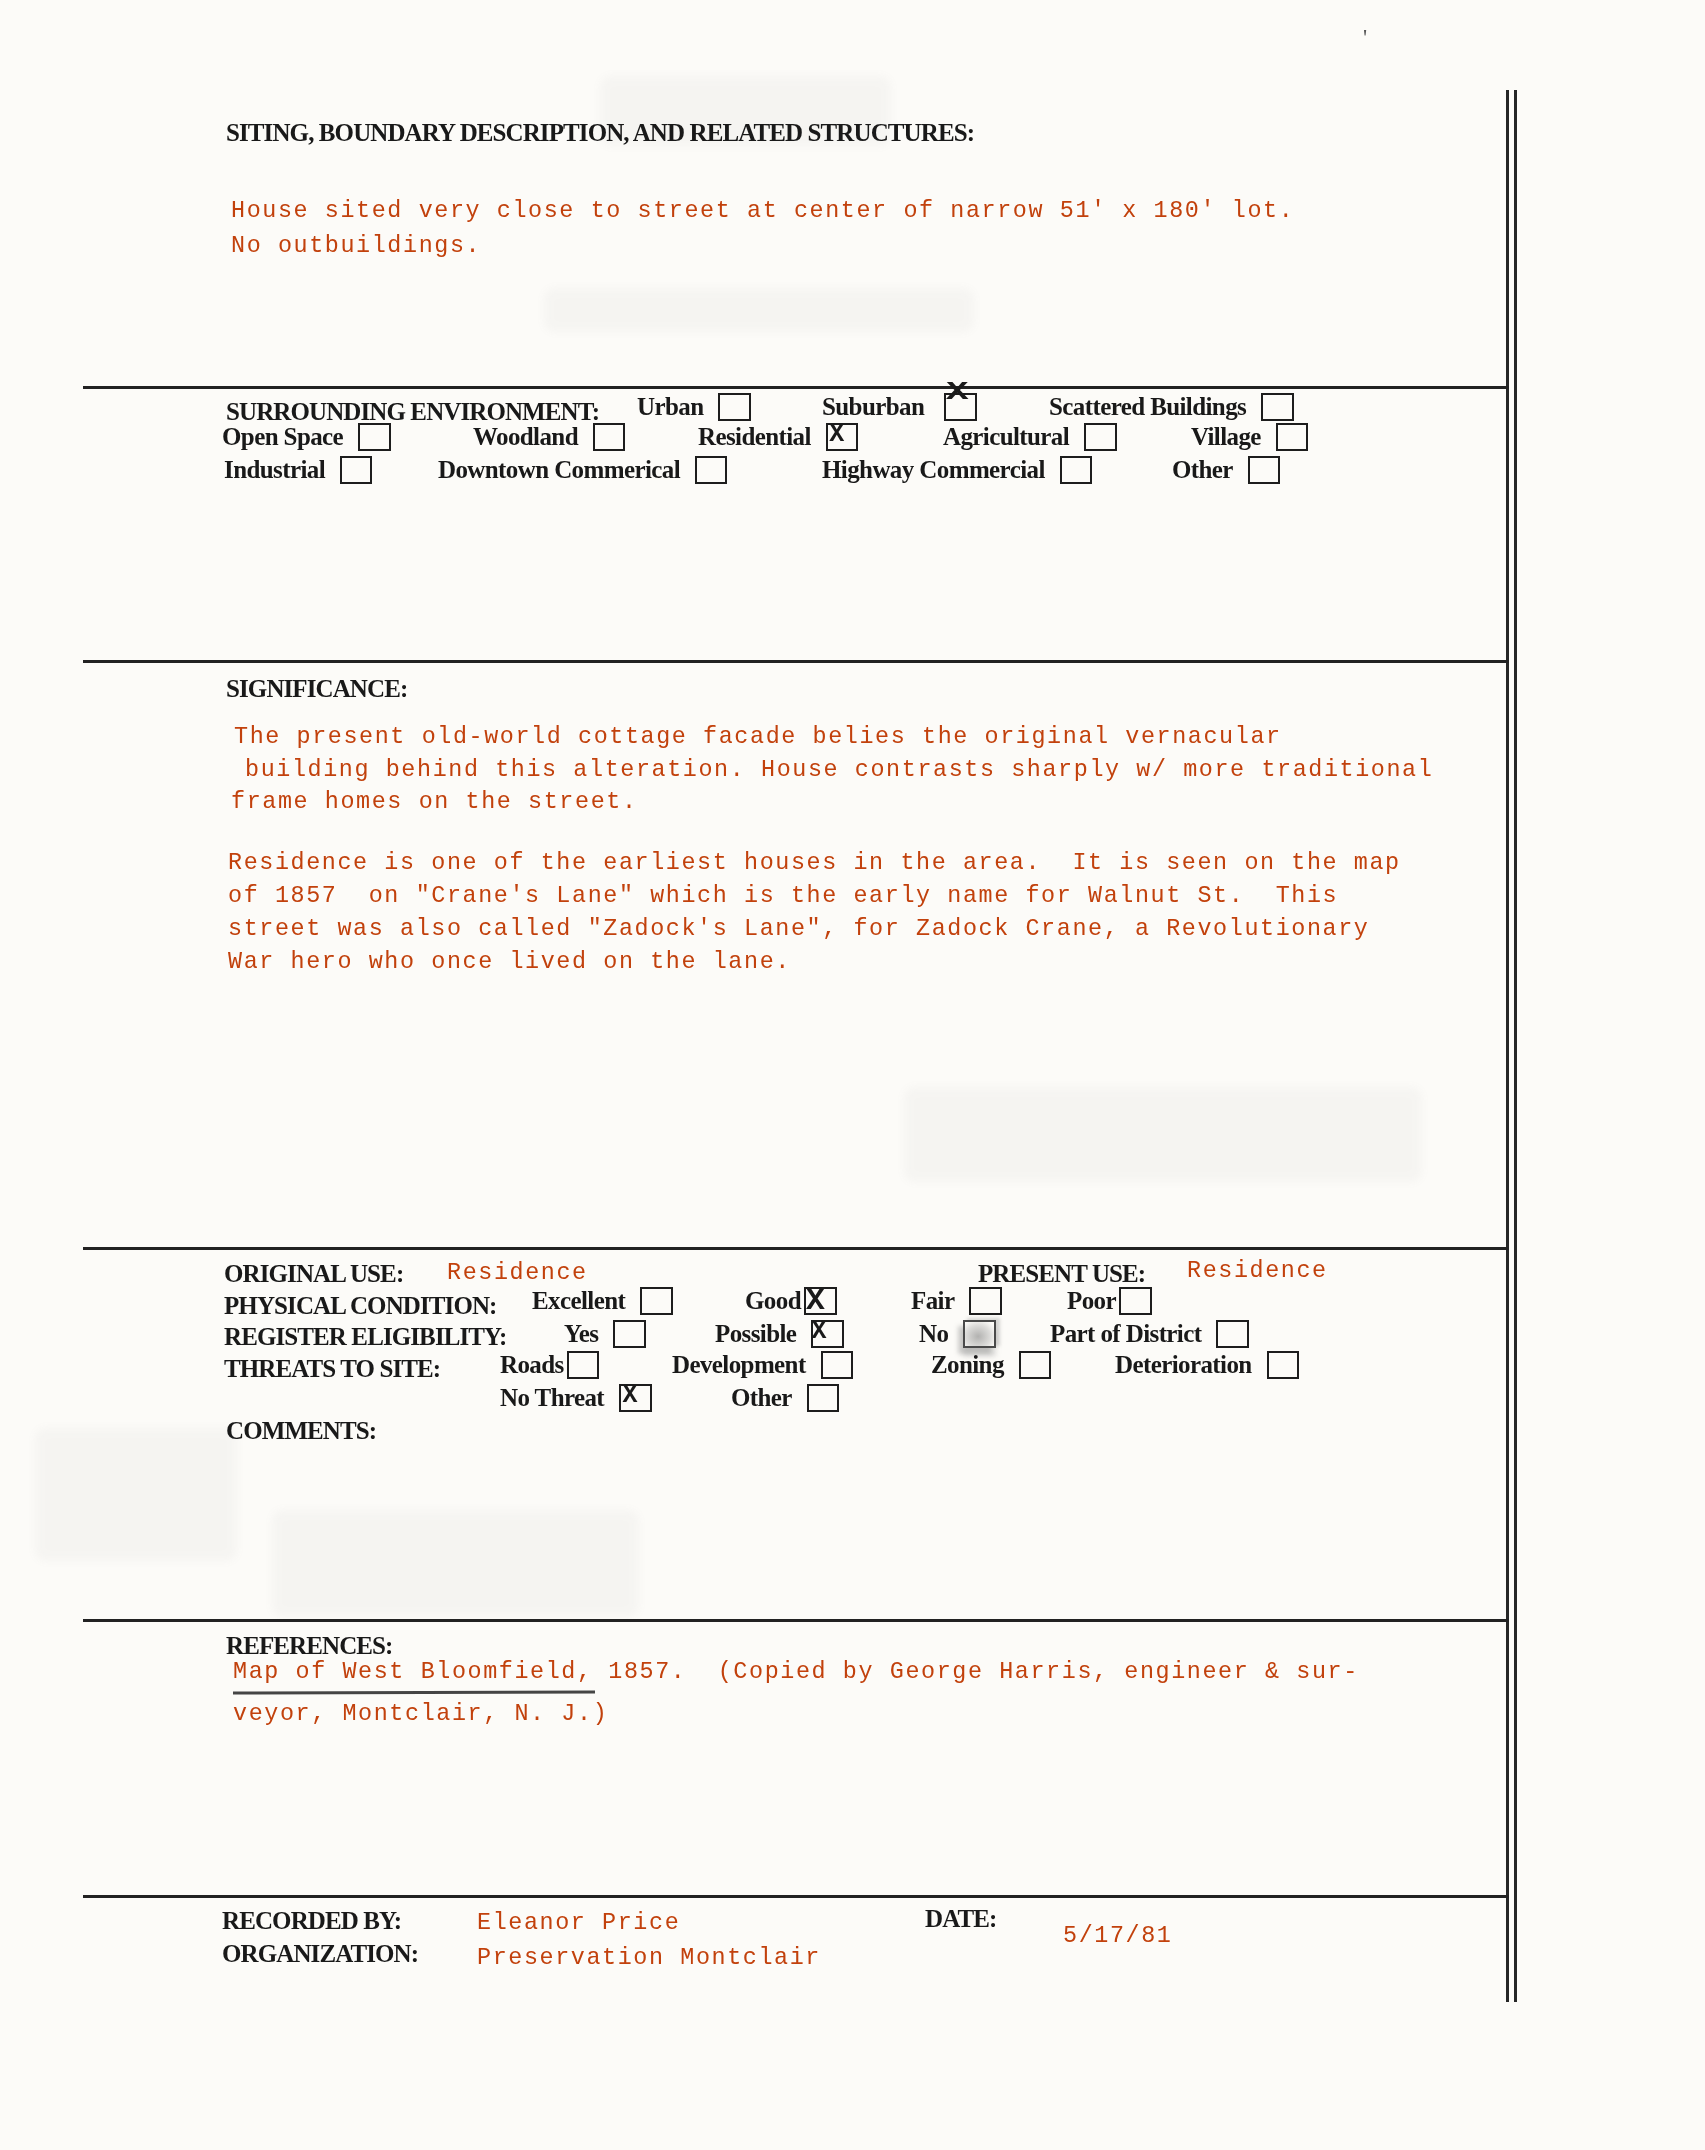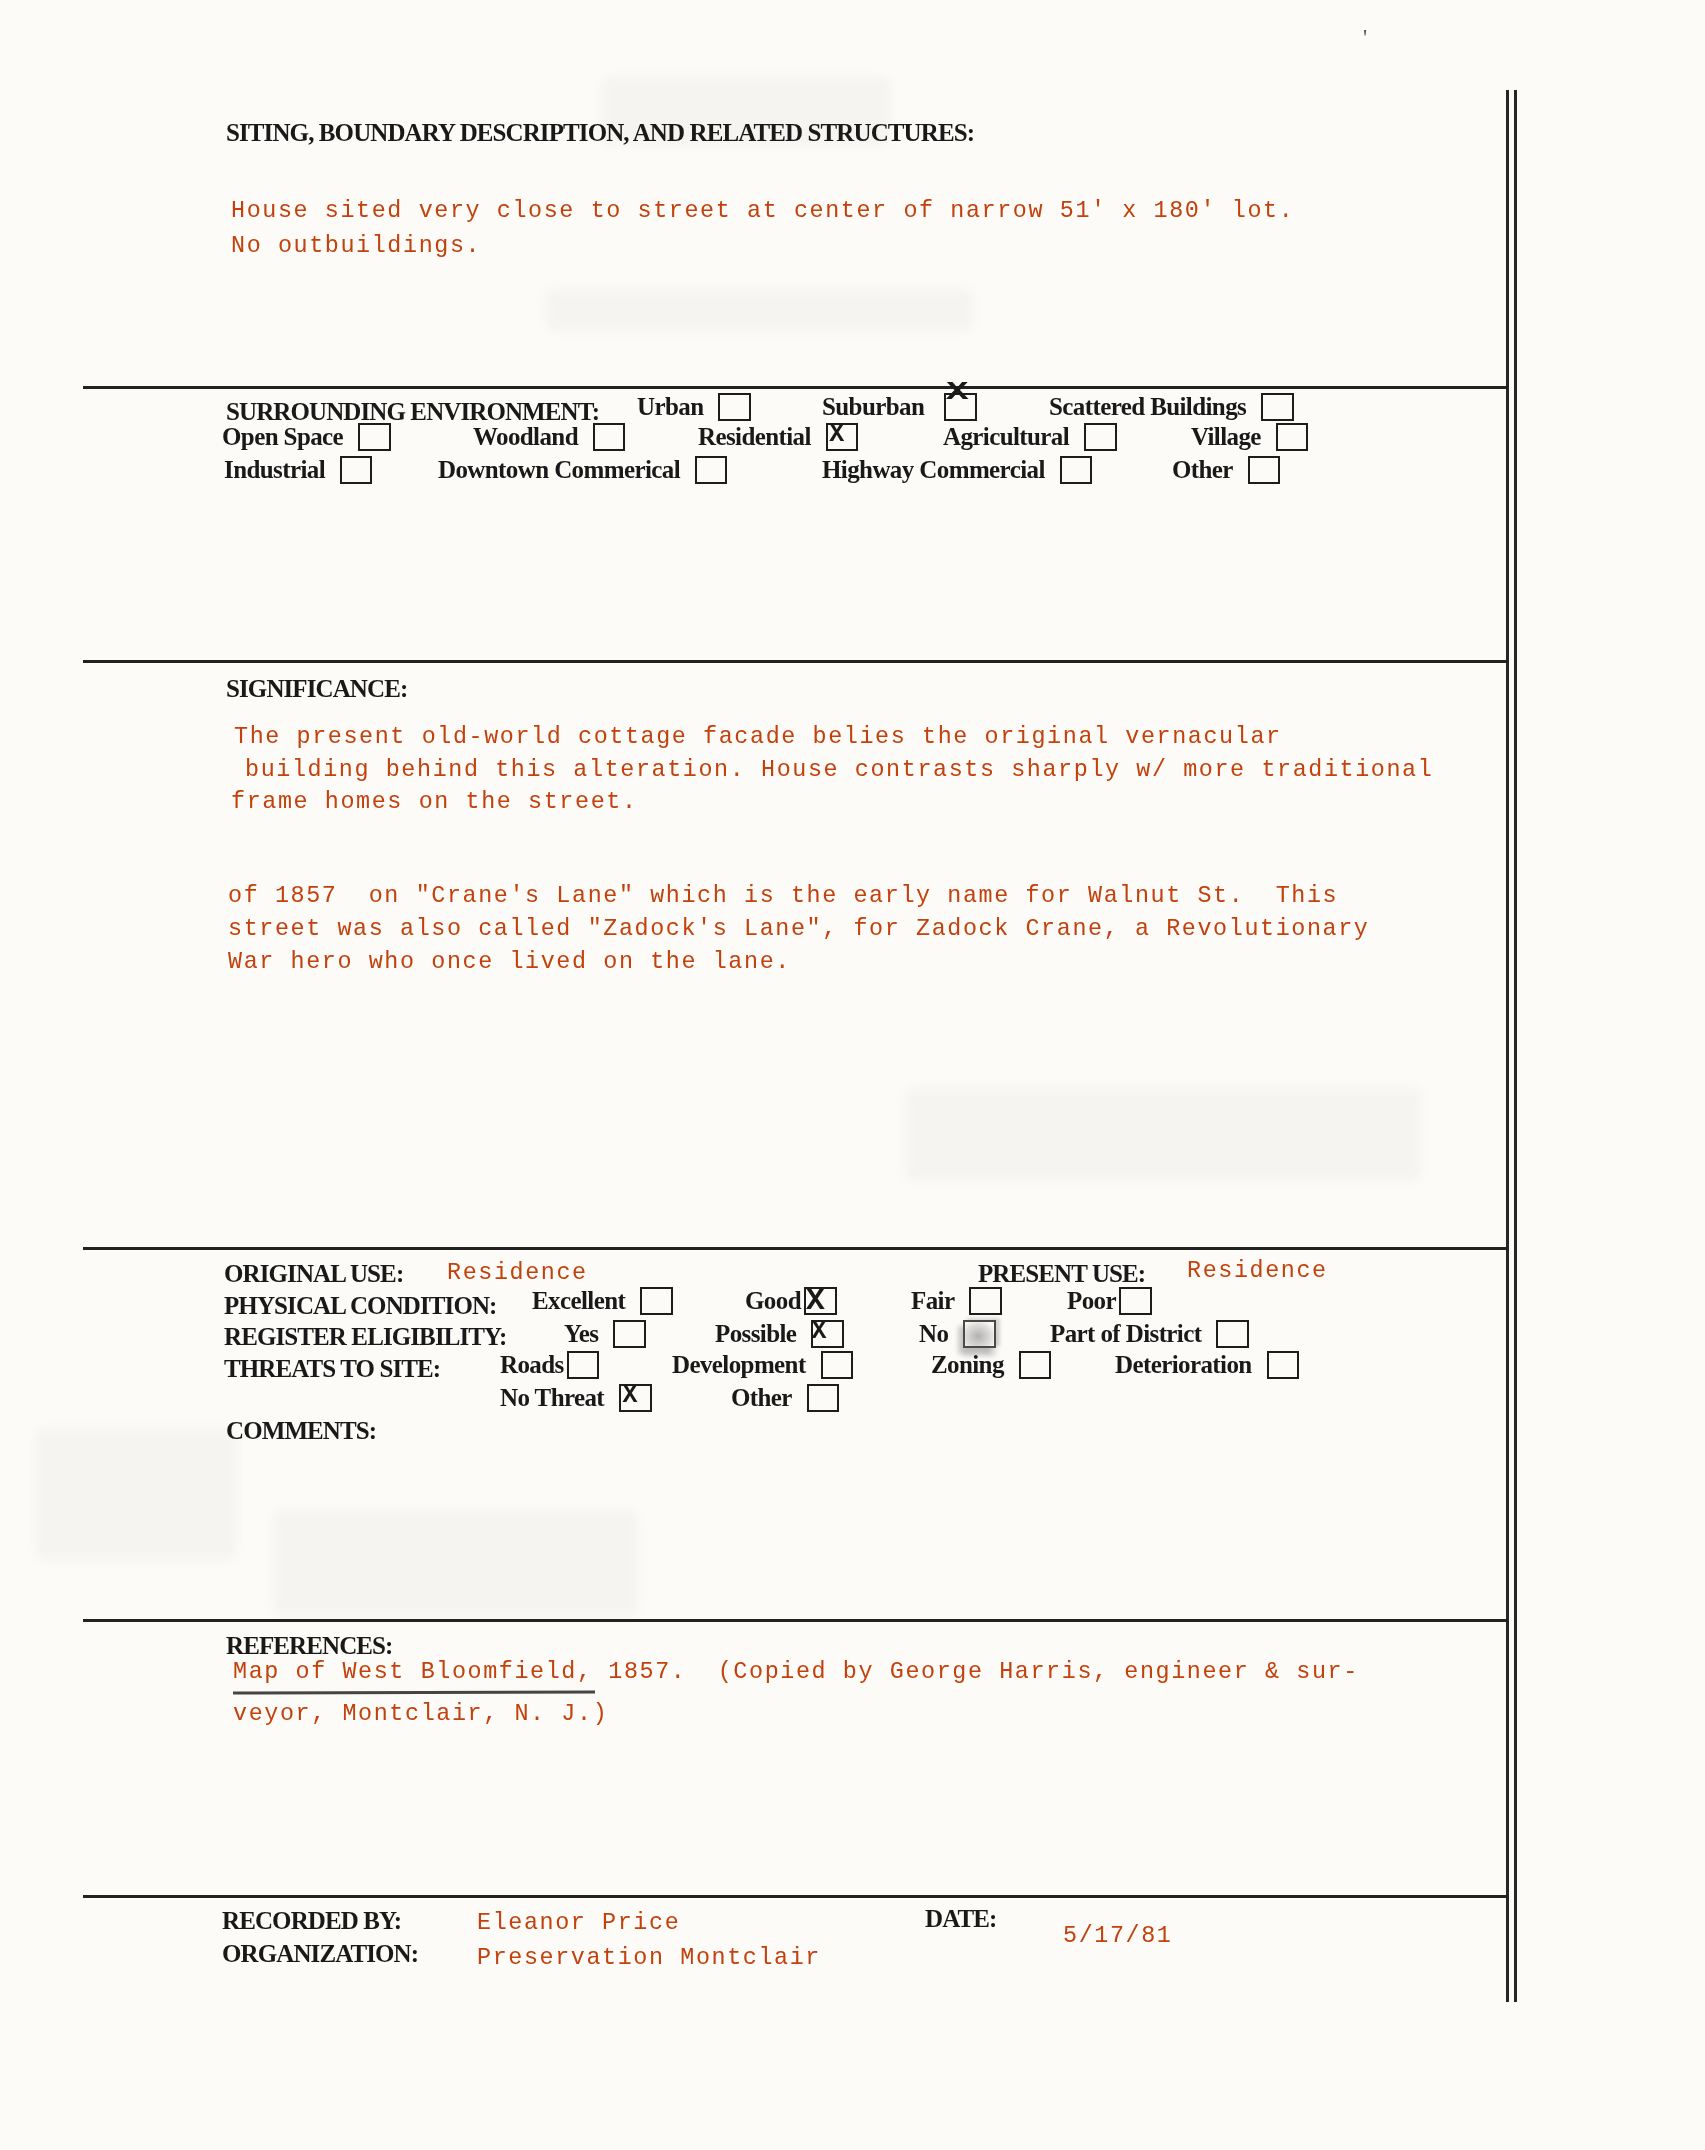--- a/index.html
+++ b/index.html
@@ -126,20 +126,21 @@
         <span class="mark"></span>
       </span>
   </span>
 
   <div class="hr" style="top:660px;"></div>
 
   <div class="lbl" style="left:226px;top:675px;">SIGNIFICANCE:</div>
   <div class="typed" style="left:234px;top:724px;">The present old-world cottage facade belies the original vernacular</div>
   <div class="typed" style="left:245px;top:757px;">building behind this alteration. House contrasts sharply w/ more traditional</div>
   <div class="typed" style="left:231px;top:789px;">frame homes on the street.</div>
+  <div class="typed" style="left:228px;top:850px;">Residence is one of the earliest houses in the area.  It is seen on the map</div>
   <div class="typed" style="left:228px;top:883px;">of 1857  on "Crane's Lane" which is the early name for Walnut St.  This</div>
   <div class="typed" style="left:228px;top:916px;">street was also called "Zadock's Lane", for Zadock Crane, a Revolutionary</div>
   <div class="typed" style="left:228px;top:949px;">War hero who once lived on the lane.</div>
 
   <div class="hr" style="top:1247px;"></div>
 
   <div class="lbl" style="left:224px;top:1260px;">ORIGINAL USE:</div>
   <div class="typed" style="left:447px;top:1260px;">Residence</div>
   <div class="lbl" style="left:978px;top:1260px;">PRESENT USE:</div>
   <div class="typed" style="left:1187px;top:1258px;">Residence</div>

